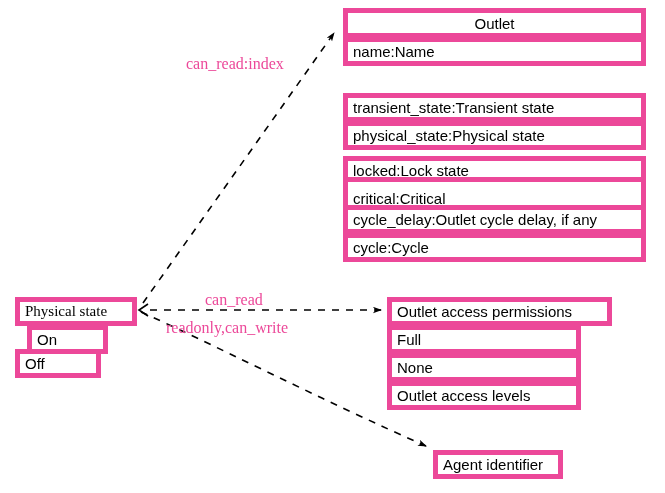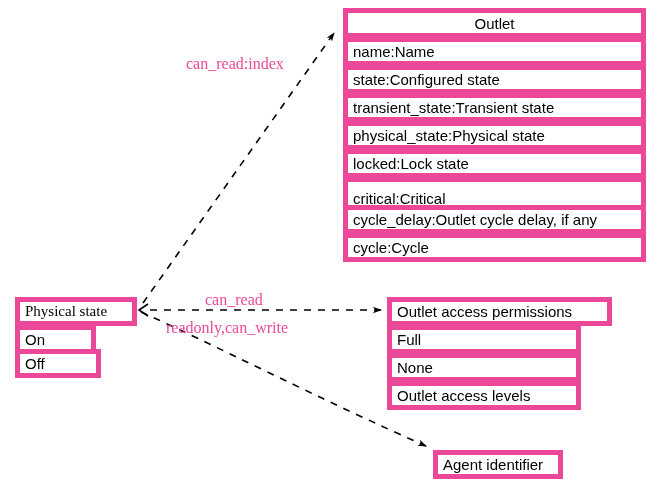--- a/index.html
+++ b/index.html
@@ -79,32 +79,31 @@
     </g>
 
     <g>
       <path d="M141,312 C200,338 330,404 426,446" fill="none" stroke="#000000" stroke-width="1.6" stroke-dasharray="7,7" marker-end="url(#arrowFilled)"></path>
     </g>
   </svg>
 
   <div class="node" style="left:343px; top:8px; width:303px; height:254px;">
     <div class="cell title" style="left:0px; top:0px; width:303px; height:30px;">Outlet</div>
     <div class="cell field" style="left:0px; top:29px; width:303px; height:29px;">name:Name</div>
-    <div class="cell field" style="left:0px; top:57px; width:303px; height:29px;">state:Configured state</div>
     <div class="cell field" style="left:0px; top:85px; width:303px; height:29px;">transient_state:Transient state</div>
     <div class="cell field" style="left:0px; top:113px; width:303px; height:29px;">physical_state:Physical state</div>
-    <div class="cell field" style="left:0px; top:141px; width:303px; height:29px;">locked:Lock state</div>
+    <div class="cell field" style="left:0px; top:148px; width:303px; height:29px;">locked:Lock state</div>
     <div class="cell field" style="left:0px; top:169px; width:303px; height:43px;">critical:Critical</div>
     <div class="cell field" style="left:0px; top:197px; width:303px; height:29px;">cycle_delay:Outlet cycle delay, if any</div>
     <div class="cell field" style="left:0px; top:225px; width:303px; height:29px;">cycle:Cycle</div>
   </div>
 
   <div class="node" style="left:15px; top:297px; width:122px; height:84px;">
     <div class="cell field" style="left:0px; top:0px; width:122px; height:29px;font-family:Liberation Serif, serif;">Physical state</div>
-    <div class="cell field" style="left:0px; top:28px; width:81px; height:29px;">On</div>
+    <div class="cell field" style="left:12px; top:28px; width:81px; height:29px;">On</div>
     <div class="cell field" style="left:0px; top:52px; width:86px; height:29px;">Off</div>
   </div>
 
   <div class="node" style="left:387px; top:297px; width:225px; height:111px;">
     <div class="cell field" style="left:0px; top:0px; width:225px; height:29px;">Outlet access permissions</div>
     <div class="cell field" style="left:0px; top:28px; width:194px; height:29px;">Full</div>
     <div class="cell field" style="left:0px; top:56px; width:194px; height:29px;">None</div>
     <div class="cell field" style="left:0px; top:84px; width:194px; height:29px;">Outlet access levels</div>
   </div>
 

